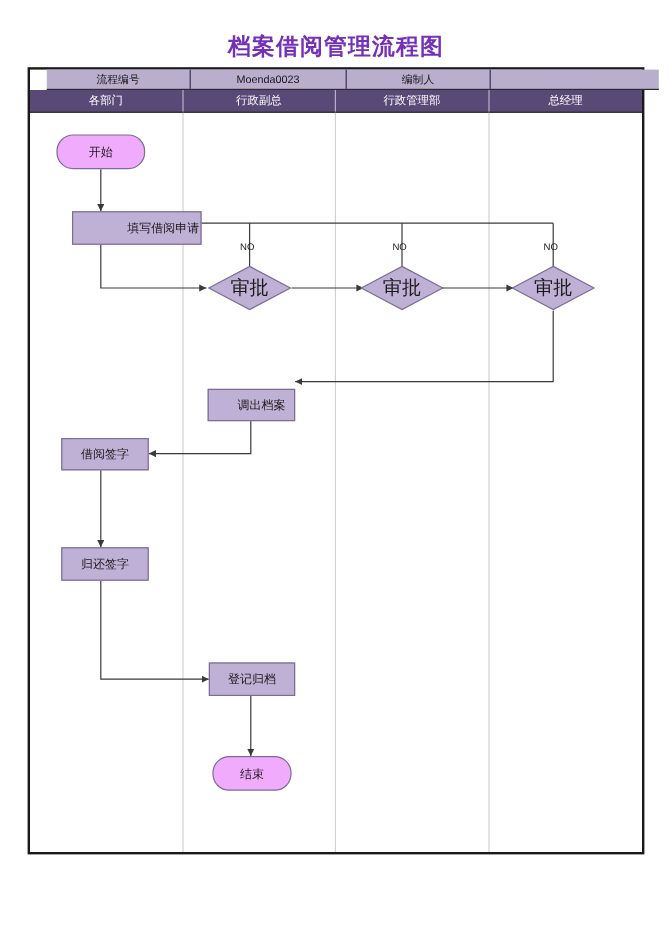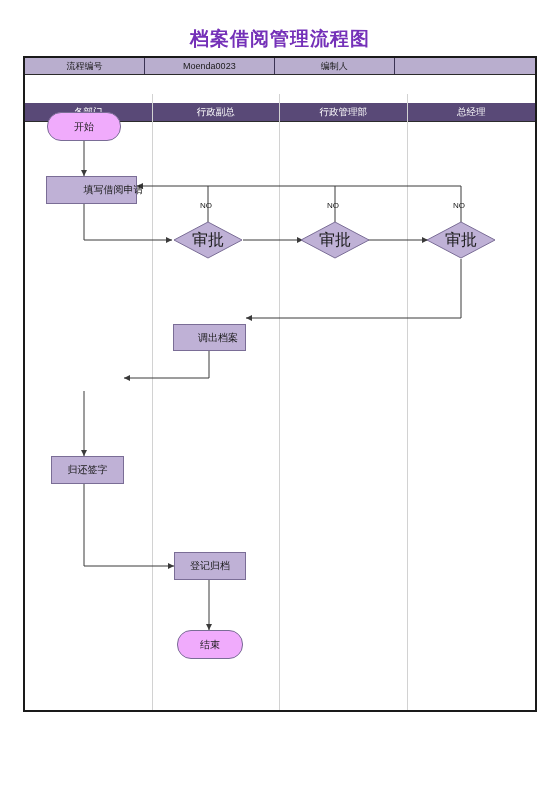--- a/index.html
+++ b/index.html
@@ -44,21 +44,21 @@
     width: 514px;
     height: 656px;
     border: 2px solid #1a1a1a;
     box-sizing: border-box;
     background: #ffffff;
   }
 
   
   .meta-row {
     position: absolute;
-    left: 0;
+    left: 14px;
     top: 0;
     width: 100%;
     height: 17px;
     display: flex;
     background: #b9aece;
     border-bottom: 1px solid #2b2b2b;
     box-sizing: border-box;
   }
   .meta-cell {
     font-size: 9px;
@@ -81,21 +81,20 @@
   .lane-header {
     position: absolute;
     left: 0;
     top: 17px;
     width: 100%;
     height: 19px;
     display: flex;
     background: #594977;
     border-bottom: 1px solid #2b2b2b;
     box-sizing: border-box;
-    margin-top: 28px;
   }
   .lane-head-cell {
     flex: 1 1 25%;
     font-size: 9.5px;
     color: #ffffff;
     display: flex;
     align-items: center;
     justify-content: center;
     border-right: 1px solid #b9aece;
     box-sizing: border-box;
@@ -237,21 +236,21 @@
       <path d="M84,484 L84,566 L174,566" marker-end="url(#arrow)"></path>
 
       <path d="M209,580 L209,630" marker-end="url(#arrow)"></path>
     </g>
   </svg>
 
   <div class="node node-term" style="left:47px; top:112px; width:74px; height:29px;">
     <span>开始</span>
   </div>
 
-  <div class="node node-rect" style="left:46px; top:176px; width:91px; height:28px;padding-left:44px;">
+  <div class="node node-rect" style="left:60px; top:176px; width:108px; height:28px;padding-left:44px;">
     <span>填写借阅申请</span>
   </div>
 
   <div class="node node-diamond" style="left:173px; top:221px; width:70px; height:38px;">
     <svg class="dshape" viewBox="0 0 70 38" preserveAspectRatio="none">
       <polygon points="35,1 69,19 35,37 1,19" fill="#bfb1d6" stroke="#7a6d96" stroke-width="1"></polygon>
     </svg>
     <span class="dlabel">审批</span>
   </div>
 
@@ -266,20 +265,23 @@
     <svg class="dshape" viewBox="0 0 70 38" preserveAspectRatio="none">
       <polygon points="35,1 69,19 35,37 1,19" fill="#bfb1d6" stroke="#7a6d96" stroke-width="1"></polygon>
     </svg>
     <span class="dlabel">审批</span>
   </div>
 
   <div class="node node-rect" style="left:173px; top:324px; width:73px; height:27px;padding-left:17px;">
     <span>调出档案</span>
   </div>
 
+  <div class="node node-rect" style="left:51px; top:365px; width:73px; height:27px;">
+    <span>借阅签字</span>
+  </div>
 
   <div class="node node-rect" style="left:51px; top:456px; width:73px; height:28px;">
     <span>归还签字</span>
   </div>
 
   <div class="node node-rect" style="left:174px; top:552px; width:72px; height:28px;">
     <span>登记归档</span>
   </div>
 
   <div class="node node-term" style="left:177px; top:630px; width:66px; height:29px;">

